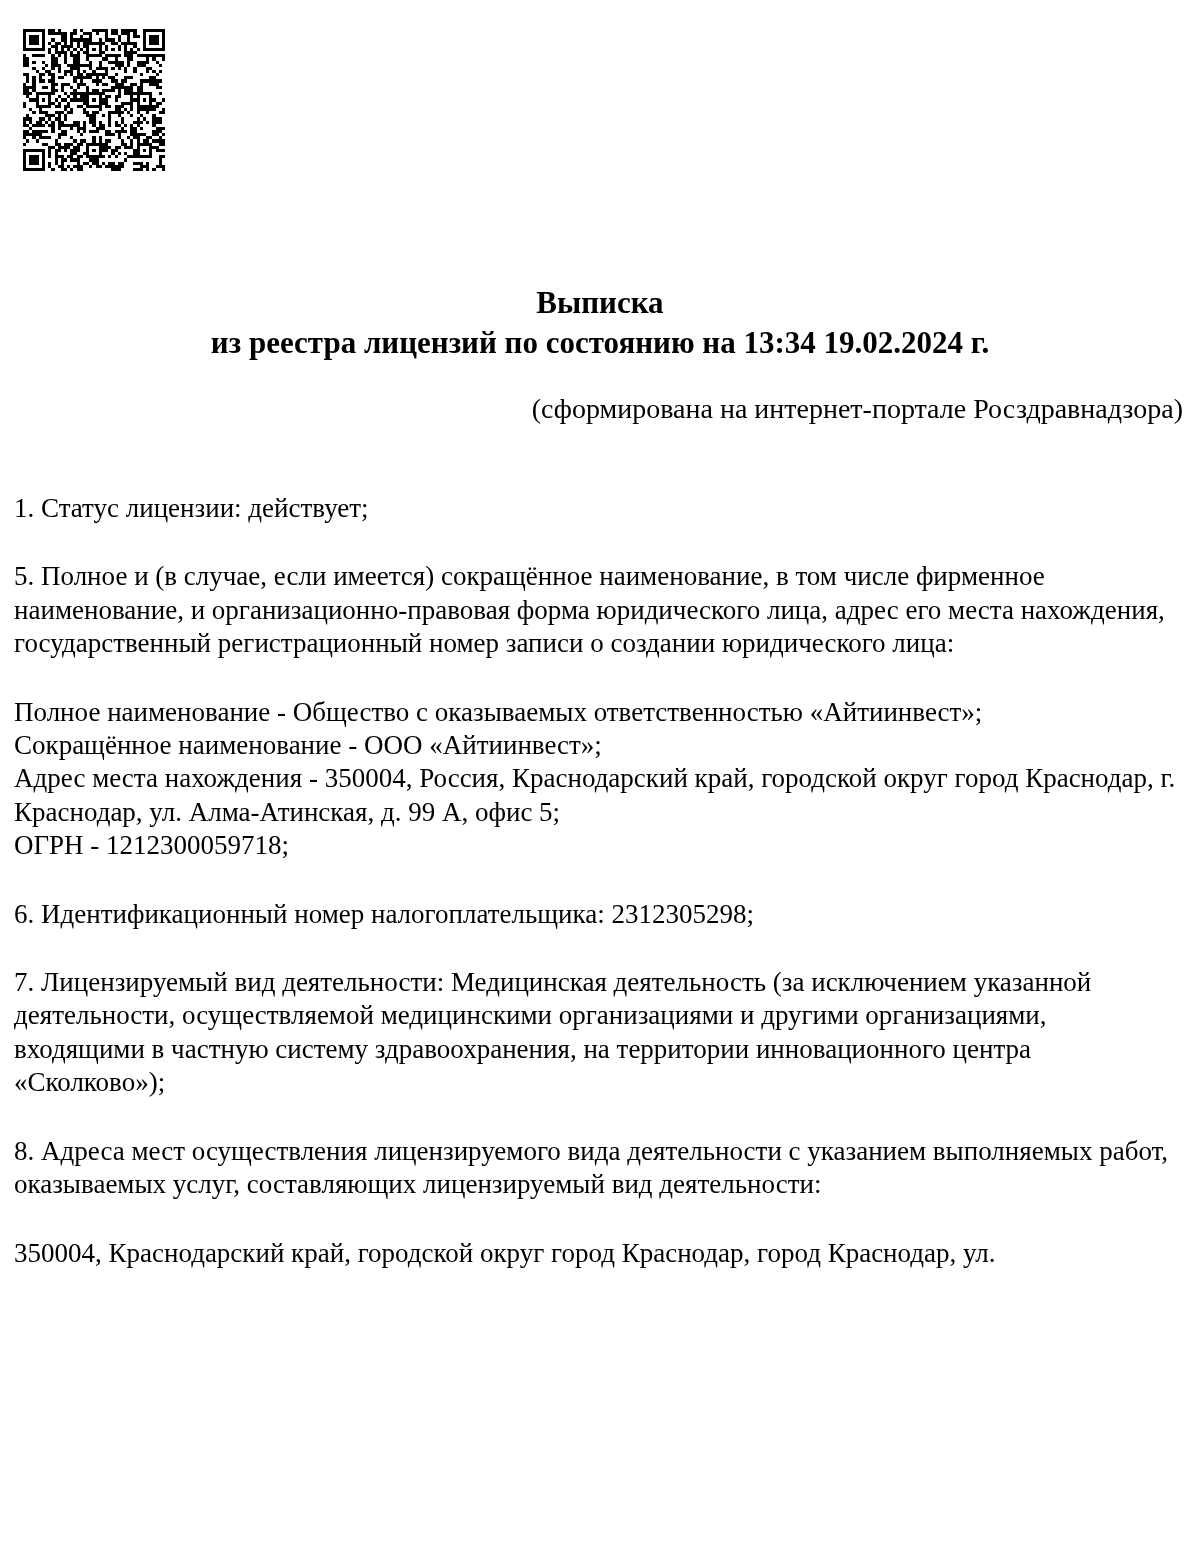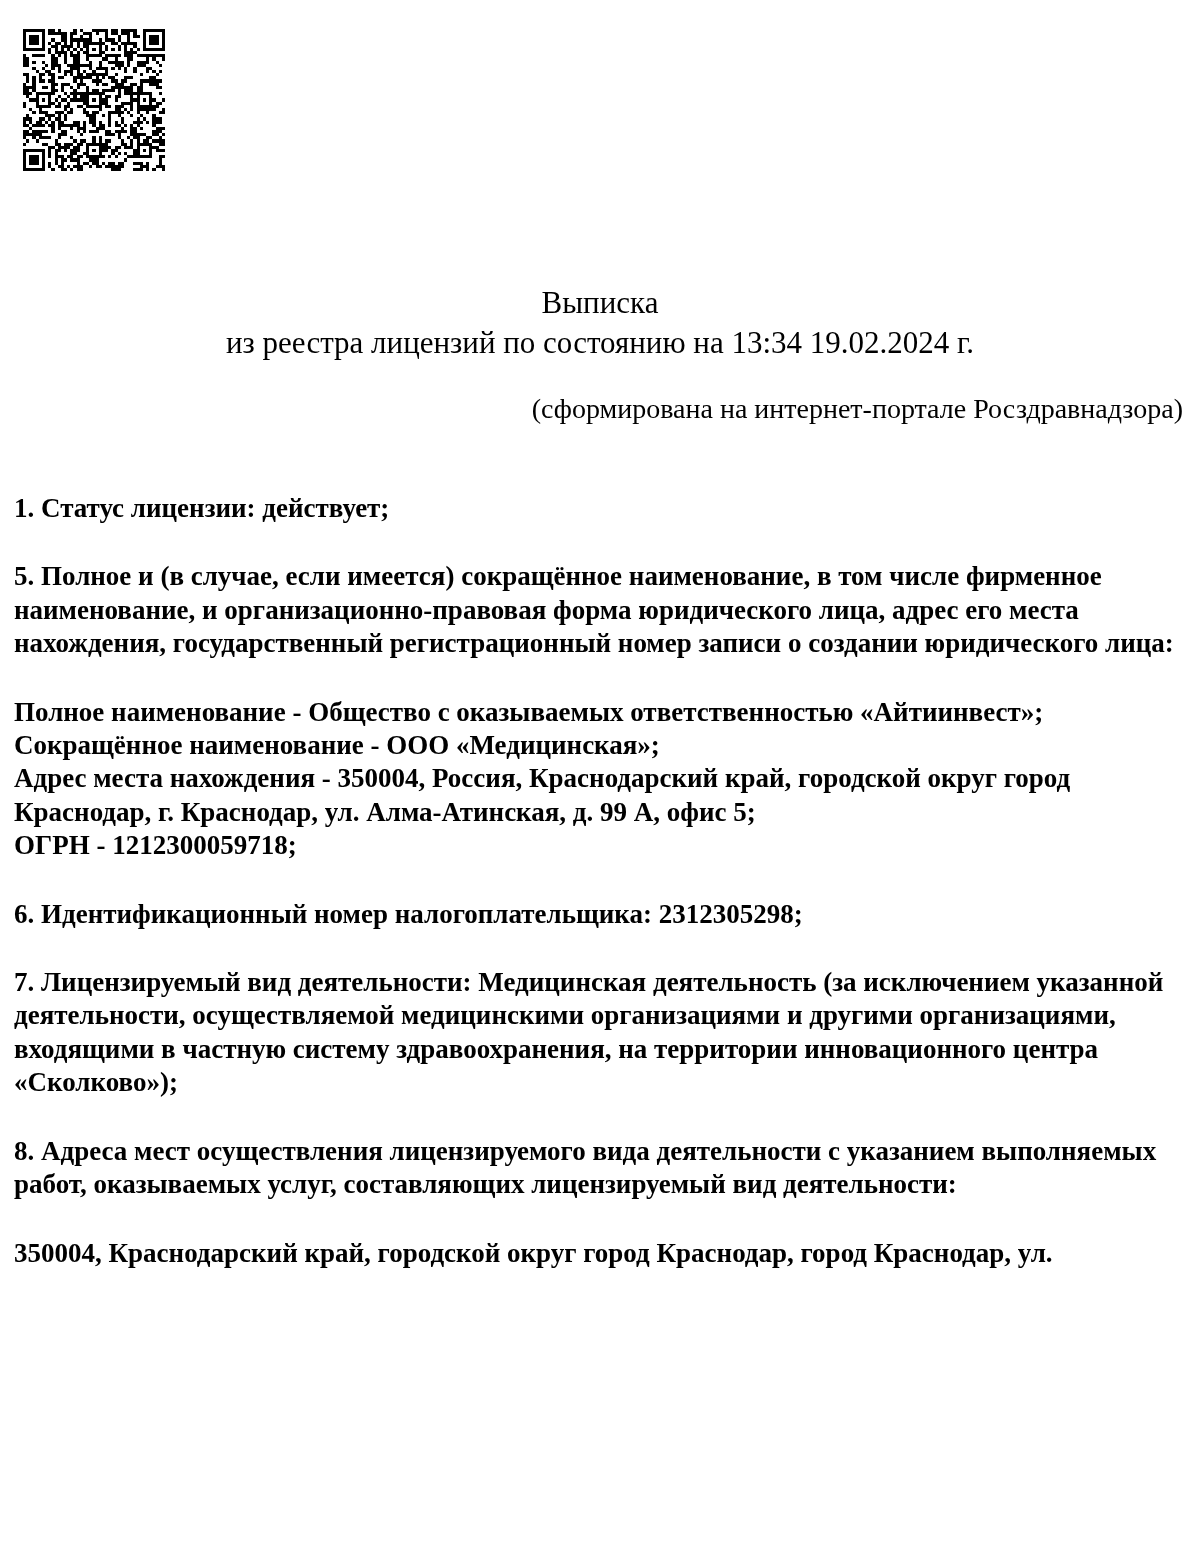--- a/index.html
+++ b/index.html
@@ -21,41 +21,41 @@
     height: 142px;
   }
   .qr svg { display: block; width: 142px; height: 142px; }
   .title {
     position: absolute;
     top: 283px;
     left: 0;
     width: 1200px;
     text-align: center;
     font-size: 31px;
-    font-weight: 400;
+    font-weight: 700;
     line-height: 40px;
     white-space: nowrap;
   }
   .subtitle {
     position: absolute;
     top: 394px;
     right: 17px;
     font-size: 28px;
     line-height: 30px;
     white-space: nowrap;
   }
   .doc-body {
     position: absolute;
     top: 492px;
     left: 14px;
     width: 1166px;
     font-size: 27px;
     line-height: 33.4px;
   }
-  .para { margin: 0 0 35px 0; font-weight: bold; }
+  .para { margin: 0 0 35px 0; }
   .para:last-child { margin-bottom: 10px; }
 </style>
 </head>
 <body>
 
 <div class="page">
 
   <div class="qr">
       <svg viewBox="0 0 45 45" shape-rendering="crispEdges">
         <path d="M0 0h1v1h-1zM1 0h1v1h-1zM2 0h1v1h-1zM3 0h1v1h-1zM4 0h1v1h-1zM5 0h1v1h-1zM6 0h1v1h-1zM8 0h1v1h-1zM9 0h1v1h-1zM11 0h1v1h-1zM16 0h1v1h-1zM18 0h1v1h-1zM22 0h1v1h-1zM23 0h1v1h-1zM24 0h1v1h-1zM25 0h1v1h-1zM26 0h1v1h-1zM28 0h1v1h-1zM29 0h1v1h-1zM31 0h1v1h-1zM32 0h1v1h-1zM33 0h1v1h-1zM34 0h1v1h-1zM35 0h1v1h-1zM38 0h1v1h-1zM39 0h1v1h-1zM40 0h1v1h-1zM41 0h1v1h-1zM42 0h1v1h-1zM43 0h1v1h-1zM44 0h1v1h-1zM0 1h1v1h-1zM6 1h1v1h-1zM8 1h1v1h-1zM9 1h1v1h-1zM10 1h1v1h-1zM11 1h1v1h-1zM12 1h1v1h-1zM13 1h1v1h-1zM15 1h1v1h-1zM16 1h1v1h-1zM19 1h1v1h-1zM20 1h1v1h-1zM21 1h1v1h-1zM23 1h1v1h-1zM26 1h1v1h-1zM28 1h1v1h-1zM29 1h1v1h-1zM31 1h1v1h-1zM32 1h1v1h-1zM33 1h1v1h-1zM35 1h1v1h-1zM38 1h1v1h-1zM44 1h1v1h-1zM0 2h1v1h-1zM2 2h1v1h-1zM3 2h1v1h-1zM4 2h1v1h-1zM6 2h1v1h-1zM12 2h1v1h-1zM13 2h1v1h-1zM15 2h1v1h-1zM18 2h1v1h-1zM21 2h1v1h-1zM26 2h1v1h-1zM30 2h1v1h-1zM33 2h1v1h-1zM35 2h1v1h-1zM36 2h1v1h-1zM38 2h1v1h-1zM40 2h1v1h-1zM41 2h1v1h-1zM42 2h1v1h-1zM44 2h1v1h-1zM0 3h1v1h-1zM2 3h1v1h-1zM3 3h1v1h-1zM4 3h1v1h-1zM6 3h1v1h-1zM9 3h1v1h-1zM12 3h1v1h-1zM13 3h1v1h-1zM15 3h1v1h-1zM16 3h1v1h-1zM17 3h1v1h-1zM18 3h1v1h-1zM19 3h1v1h-1zM20 3h1v1h-1zM21 3h1v1h-1zM24 3h1v1h-1zM26 3h1v1h-1zM27 3h1v1h-1zM28 3h1v1h-1zM30 3h1v1h-1zM33 3h1v1h-1zM38 3h1v1h-1zM40 3h1v1h-1zM41 3h1v1h-1zM42 3h1v1h-1zM44 3h1v1h-1zM0 4h1v1h-1zM2 4h1v1h-1zM3 4h1v1h-1zM4 4h1v1h-1zM6 4h1v1h-1zM8 4h1v1h-1zM10 4h1v1h-1zM11 4h1v1h-1zM13 4h1v1h-1zM15 4h1v1h-1zM17 4h1v1h-1zM19 4h1v1h-1zM20 4h1v1h-1zM21 4h1v1h-1zM22 4h1v1h-1zM23 4h1v1h-1zM24 4h1v1h-1zM25 4h1v1h-1zM28 4h1v1h-1zM29 4h1v1h-1zM31 4h1v1h-1zM32 4h1v1h-1zM33 4h1v1h-1zM34 4h1v1h-1zM35 4h1v1h-1zM38 4h1v1h-1zM40 4h1v1h-1zM41 4h1v1h-1zM42 4h1v1h-1zM44 4h1v1h-1zM0 5h1v1h-1zM6 5h1v1h-1zM9 5h1v1h-1zM10 5h1v1h-1zM12 5h1v1h-1zM13 5h1v1h-1zM14 5h1v1h-1zM15 5h1v1h-1zM17 5h1v1h-1zM19 5h1v1h-1zM20 5h1v1h-1zM24 5h1v1h-1zM26 5h1v1h-1zM30 5h1v1h-1zM32 5h1v1h-1zM35 5h1v1h-1zM38 5h1v1h-1zM44 5h1v1h-1zM0 6h1v1h-1zM1 6h1v1h-1zM2 6h1v1h-1zM3 6h1v1h-1zM4 6h1v1h-1zM5 6h1v1h-1zM6 6h1v1h-1zM8 6h1v1h-1zM10 6h1v1h-1zM12 6h1v1h-1zM14 6h1v1h-1zM16 6h1v1h-1zM18 6h1v1h-1zM20 6h1v1h-1zM22 6h1v1h-1zM24 6h1v1h-1zM26 6h1v1h-1zM28 6h1v1h-1zM30 6h1v1h-1zM32 6h1v1h-1zM34 6h1v1h-1zM36 6h1v1h-1zM38 6h1v1h-1zM39 6h1v1h-1zM40 6h1v1h-1zM41 6h1v1h-1zM42 6h1v1h-1zM43 6h1v1h-1zM44 6h1v1h-1zM8 7h1v1h-1zM10 7h1v1h-1zM11 7h1v1h-1zM12 7h1v1h-1zM13 7h1v1h-1zM15 7h1v1h-1zM17 7h1v1h-1zM19 7h1v1h-1zM20 7h1v1h-1zM24 7h1v1h-1zM25 7h1v1h-1zM32 7h1v1h-1zM33 7h1v1h-1zM34 7h1v1h-1zM35 7h1v1h-1zM0 8h1v1h-1zM3 8h1v1h-1zM4 8h1v1h-1zM5 8h1v1h-1zM6 8h1v1h-1zM9 8h1v1h-1zM11 8h1v1h-1zM13 8h1v1h-1zM15 8h1v1h-1zM16 8h1v1h-1zM17 8h1v1h-1zM20 8h1v1h-1zM21 8h1v1h-1zM22 8h1v1h-1zM23 8h1v1h-1zM24 8h1v1h-1zM26 8h1v1h-1zM27 8h1v1h-1zM28 8h1v1h-1zM29 8h1v1h-1zM30 8h1v1h-1zM32 8h1v1h-1zM33 8h1v1h-1zM34 8h1v1h-1zM36 8h1v1h-1zM37 8h1v1h-1zM38 8h1v1h-1zM39 8h1v1h-1zM40 8h1v1h-1zM41 8h1v1h-1zM42 8h1v1h-1zM43 8h1v1h-1zM44 8h1v1h-1zM0 9h1v1h-1zM1 9h1v1h-1zM9 9h1v1h-1zM10 9h1v1h-1zM13 9h1v1h-1zM16 9h1v1h-1zM17 9h1v1h-1zM20 9h1v1h-1zM25 9h1v1h-1zM26 9h1v1h-1zM29 9h1v1h-1zM33 9h1v1h-1zM34 9h1v1h-1zM39 9h1v1h-1zM41 9h1v1h-1zM44 9h1v1h-1zM0 10h1v1h-1zM1 10h1v1h-1zM3 10h1v1h-1zM6 10h1v1h-1zM9 10h1v1h-1zM10 10h1v1h-1zM13 10h1v1h-1zM16 10h1v1h-1zM17 10h1v1h-1zM21 10h1v1h-1zM24 10h1v1h-1zM27 10h1v1h-1zM28 10h1v1h-1zM29 10h1v1h-1zM30 10h1v1h-1zM31 10h1v1h-1zM33 10h1v1h-1zM36 10h1v1h-1zM37 10h1v1h-1zM38 10h1v1h-1zM39 10h1v1h-1zM42 10h1v1h-1zM0 11h1v1h-1zM1 11h1v1h-1zM7 11h1v1h-1zM9 11h1v1h-1zM10 11h1v1h-1zM11 11h1v1h-1zM14 11h1v1h-1zM15 11h1v1h-1zM16 11h1v1h-1zM17 11h1v1h-1zM18 11h1v1h-1zM19 11h1v1h-1zM20 11h1v1h-1zM21 11h1v1h-1zM24 11h1v1h-1zM29 11h1v1h-1zM30 11h1v1h-1zM31 11h1v1h-1zM33 11h1v1h-1zM36 11h1v1h-1zM37 11h1v1h-1zM38 11h1v1h-1zM43 11h1v1h-1zM3 12h1v1h-1zM6 12h1v1h-1zM9 12h1v1h-1zM11 12h1v1h-1zM15 12h1v1h-1zM16 12h1v1h-1zM17 12h1v1h-1zM21 12h1v1h-1zM23 12h1v1h-1zM24 12h1v1h-1zM25 12h1v1h-1zM26 12h1v1h-1zM28 12h1v1h-1zM30 12h1v1h-1zM32 12h1v1h-1zM35 12h1v1h-1zM39 12h1v1h-1zM40 12h1v1h-1zM4 13h1v1h-1zM7 13h1v1h-1zM8 13h1v1h-1zM11 13h1v1h-1zM13 13h1v1h-1zM14 13h1v1h-1zM15 13h1v1h-1zM17 13h1v1h-1zM19 13h1v1h-1zM22 13h1v1h-1zM26 13h1v1h-1zM32 13h1v1h-1zM35 13h1v1h-1zM39 13h1v1h-1zM41 13h1v1h-1zM43 13h1v1h-1zM0 14h1v1h-1zM1 14h1v1h-1zM5 14h1v1h-1zM6 14h1v1h-1zM8 14h1v1h-1zM9 14h1v1h-1zM13 14h1v1h-1zM15 14h1v1h-1zM17 14h1v1h-1zM18 14h1v1h-1zM20 14h1v1h-1zM21 14h1v1h-1zM22 14h1v1h-1zM23 14h1v1h-1zM24 14h1v1h-1zM25 14h1v1h-1zM26 14h1v1h-1zM29 14h1v1h-1zM37 14h1v1h-1zM42 14h1v1h-1zM1 15h1v1h-1zM3 15h1v1h-1zM5 15h1v1h-1zM9 15h1v1h-1zM11 15h1v1h-1zM12 15h1v1h-1zM16 15h1v1h-1zM17 15h1v1h-1zM18 15h1v1h-1zM19 15h1v1h-1zM20 15h1v1h-1zM21 15h1v1h-1zM23 15h1v1h-1zM25 15h1v1h-1zM27 15h1v1h-1zM28 15h1v1h-1zM32 15h1v1h-1zM33 15h1v1h-1zM34 15h1v1h-1zM40 15h1v1h-1zM41 15h1v1h-1zM1 16h1v1h-1zM3 16h1v1h-1zM5 16h1v1h-1zM6 16h1v1h-1zM8 16h1v1h-1zM9 16h1v1h-1zM16 16h1v1h-1zM18 16h1v1h-1zM22 16h1v1h-1zM23 16h1v1h-1zM24 16h1v1h-1zM28 16h1v1h-1zM29 16h1v1h-1zM31 16h1v1h-1zM32 16h1v1h-1zM37 16h1v1h-1zM38 16h1v1h-1zM39 16h1v1h-1zM40 16h1v1h-1zM41 16h1v1h-1zM42 16h1v1h-1zM43 16h1v1h-1zM0 17h1v1h-1zM3 17h1v1h-1zM9 17h1v1h-1zM10 17h1v1h-1zM12 17h1v1h-1zM13 17h1v1h-1zM14 17h1v1h-1zM17 17h1v1h-1zM18 17h1v1h-1zM19 17h1v1h-1zM23 17h1v1h-1zM25 17h1v1h-1zM26 17h1v1h-1zM29 17h1v1h-1zM30 17h1v1h-1zM31 17h1v1h-1zM34 17h1v1h-1zM35 17h1v1h-1zM37 17h1v1h-1zM40 17h1v1h-1zM41 17h1v1h-1zM42 17h1v1h-1zM0 18h1v1h-1zM1 18h1v1h-1zM2 18h1v1h-1zM3 18h1v1h-1zM6 18h1v1h-1zM7 18h1v1h-1zM9 18h1v1h-1zM12 18h1v1h-1zM15 18h1v1h-1zM17 18h1v1h-1zM20 18h1v1h-1zM28 18h1v1h-1zM29 18h1v1h-1zM30 18h1v1h-1zM31 18h1v1h-1zM32 18h1v1h-1zM33 18h1v1h-1zM34 18h1v1h-1zM36 18h1v1h-1zM37 18h1v1h-1zM42 18h1v1h-1zM43 18h1v1h-1zM0 19h1v1h-1zM1 19h1v1h-1zM3 19h1v1h-1zM9 19h1v1h-1zM10 19h1v1h-1zM12 19h1v1h-1zM16 19h1v1h-1zM20 19h1v1h-1zM22 19h1v1h-1zM23 19h1v1h-1zM25 19h1v1h-1zM26 19h1v1h-1zM27 19h1v1h-1zM28 19h1v1h-1zM30 19h1v1h-1zM32 19h1v1h-1zM33 19h1v1h-1zM34 19h1v1h-1zM36 19h1v1h-1zM37 19h1v1h-1zM0 20h1v1h-1zM1 20h1v1h-1zM2 20h1v1h-1zM4 20h1v1h-1zM5 20h1v1h-1zM6 20h1v1h-1zM7 20h1v1h-1zM8 20h1v1h-1zM9 20h1v1h-1zM13 20h1v1h-1zM15 20h1v1h-1zM16 20h1v1h-1zM17 20h1v1h-1zM18 20h1v1h-1zM19 20h1v1h-1zM20 20h1v1h-1zM21 20h1v1h-1zM22 20h1v1h-1zM23 20h1v1h-1zM24 20h1v1h-1zM25 20h1v1h-1zM30 20h1v1h-1zM32 20h1v1h-1zM33 20h1v1h-1zM34 20h1v1h-1zM35 20h1v1h-1zM36 20h1v1h-1zM37 20h1v1h-1zM38 20h1v1h-1zM39 20h1v1h-1zM40 20h1v1h-1zM43 20h1v1h-1zM1 21h1v1h-1zM4 21h1v1h-1zM8 21h1v1h-1zM11 21h1v1h-1zM14 21h1v1h-1zM16 21h1v1h-1zM18 21h1v1h-1zM19 21h1v1h-1zM20 21h1v1h-1zM24 21h1v1h-1zM26 21h1v1h-1zM27 21h1v1h-1zM29 21h1v1h-1zM30 21h1v1h-1zM34 21h1v1h-1zM36 21h1v1h-1zM40 21h1v1h-1zM2 22h1v1h-1zM3 22h1v1h-1zM4 22h1v1h-1zM6 22h1v1h-1zM8 22h1v1h-1zM10 22h1v1h-1zM12 22h1v1h-1zM13 22h1v1h-1zM15 22h1v1h-1zM16 22h1v1h-1zM17 22h1v1h-1zM18 22h1v1h-1zM19 22h1v1h-1zM20 22h1v1h-1zM22 22h1v1h-1zM24 22h1v1h-1zM25 22h1v1h-1zM26 22h1v1h-1zM29 22h1v1h-1zM34 22h1v1h-1zM35 22h1v1h-1zM36 22h1v1h-1zM38 22h1v1h-1zM40 22h1v1h-1zM41 22h1v1h-1zM44 22h1v1h-1zM0 23h1v1h-1zM4 23h1v1h-1zM8 23h1v1h-1zM9 23h1v1h-1zM11 23h1v1h-1zM14 23h1v1h-1zM19 23h1v1h-1zM20 23h1v1h-1zM24 23h1v1h-1zM25 23h1v1h-1zM26 23h1v1h-1zM31 23h1v1h-1zM32 23h1v1h-1zM33 23h1v1h-1zM34 23h1v1h-1zM36 23h1v1h-1zM40 23h1v1h-1zM42 23h1v1h-1zM43 23h1v1h-1zM0 24h1v1h-1zM4 24h1v1h-1zM5 24h1v1h-1zM6 24h1v1h-1zM7 24h1v1h-1zM8 24h1v1h-1zM10 24h1v1h-1zM11 24h1v1h-1zM13 24h1v1h-1zM14 24h1v1h-1zM17 24h1v1h-1zM18 24h1v1h-1zM20 24h1v1h-1zM21 24h1v1h-1zM22 24h1v1h-1zM23 24h1v1h-1zM24 24h1v1h-1zM26 24h1v1h-1zM27 24h1v1h-1zM29 24h1v1h-1zM30 24h1v1h-1zM31 24h1v1h-1zM34 24h1v1h-1zM36 24h1v1h-1zM37 24h1v1h-1zM38 24h1v1h-1zM39 24h1v1h-1zM40 24h1v1h-1zM41 24h1v1h-1zM42 24h1v1h-1zM2 25h1v1h-1zM5 25h1v1h-1zM13 25h1v1h-1zM15 25h1v1h-1zM19 25h1v1h-1zM24 25h1v1h-1zM29 25h1v1h-1zM30 25h1v1h-1zM32 25h1v1h-1zM34 25h1v1h-1zM36 25h1v1h-1zM37 25h1v1h-1zM38 25h1v1h-1zM39 25h1v1h-1zM40 25h1v1h-1zM41 25h1v1h-1zM44 25h1v1h-1zM3 26h1v1h-1zM5 26h1v1h-1zM6 26h1v1h-1zM7 26h1v1h-1zM10 26h1v1h-1zM11 26h1v1h-1zM12 26h1v1h-1zM14 26h1v1h-1zM15 26h1v1h-1zM19 26h1v1h-1zM20 26h1v1h-1zM22 26h1v1h-1zM23 26h1v1h-1zM27 26h1v1h-1zM28 26h1v1h-1zM29 26h1v1h-1zM30 26h1v1h-1zM31 26h1v1h-1zM33 26h1v1h-1zM36 26h1v1h-1zM39 26h1v1h-1zM43 26h1v1h-1zM44 26h1v1h-1zM1 27h1v1h-1zM7 27h1v1h-1zM8 27h1v1h-1zM9 27h1v1h-1zM11 27h1v1h-1zM13 27h1v1h-1zM20 27h1v1h-1zM21 27h1v1h-1zM22 27h1v1h-1zM25 27h1v1h-1zM27 27h1v1h-1zM30 27h1v1h-1zM34 27h1v1h-1zM37 27h1v1h-1zM41 27h1v1h-1zM0 28h1v1h-1zM1 28h1v1h-1zM2 28h1v1h-1zM5 28h1v1h-1zM6 28h1v1h-1zM8 28h1v1h-1zM10 28h1v1h-1zM11 28h1v1h-1zM13 28h1v1h-1zM21 28h1v1h-1zM22 28h1v1h-1zM27 28h1v1h-1zM31 28h1v1h-1zM36 28h1v1h-1zM38 28h1v1h-1zM41 28h1v1h-1zM42 28h1v1h-1zM43 28h1v1h-1zM0 29h1v1h-1zM2 29h1v1h-1zM4 29h1v1h-1zM5 29h1v1h-1zM7 29h1v1h-1zM9 29h1v1h-1zM11 29h1v1h-1zM12 29h1v1h-1zM16 29h1v1h-1zM17 29h1v1h-1zM19 29h1v1h-1zM21 29h1v1h-1zM22 29h1v1h-1zM24 29h1v1h-1zM27 29h1v1h-1zM29 29h1v1h-1zM31 29h1v1h-1zM35 29h1v1h-1zM36 29h1v1h-1zM37 29h1v1h-1zM39 29h1v1h-1zM41 29h1v1h-1zM42 29h1v1h-1zM43 29h1v1h-1zM0 30h1v1h-1zM1 30h1v1h-1zM3 30h1v1h-1zM4 30h1v1h-1zM5 30h1v1h-1zM6 30h1v1h-1zM8 30h1v1h-1zM9 30h1v1h-1zM11 30h1v1h-1zM12 30h1v1h-1zM13 30h1v1h-1zM14 30h1v1h-1zM15 30h1v1h-1zM16 30h1v1h-1zM17 30h1v1h-1zM19 30h1v1h-1zM22 30h1v1h-1zM24 30h1v1h-1zM25 30h1v1h-1zM27 30h1v1h-1zM29 30h1v1h-1zM30 30h1v1h-1zM32 30h1v1h-1zM34 30h1v1h-1zM36 30h1v1h-1zM41 30h1v1h-1zM2 31h1v1h-1zM9 31h1v1h-1zM11 31h1v1h-1zM15 31h1v1h-1zM17 31h1v1h-1zM18 31h1v1h-1zM19 31h1v1h-1zM23 31h1v1h-1zM24 31h1v1h-1zM25 31h1v1h-1zM31 31h1v1h-1zM34 31h1v1h-1zM35 31h1v1h-1zM37 31h1v1h-1zM42 31h1v1h-1zM43 31h1v1h-1zM44 31h1v1h-1zM0 32h1v1h-1zM1 32h1v1h-1zM3 32h1v1h-1zM4 32h1v1h-1zM5 32h1v1h-1zM6 32h1v1h-1zM7 32h1v1h-1zM9 32h1v1h-1zM12 32h1v1h-1zM13 32h1v1h-1zM17 32h1v1h-1zM19 32h1v1h-1zM21 32h1v1h-1zM22 32h1v1h-1zM23 32h1v1h-1zM26 32h1v1h-1zM27 32h1v1h-1zM29 32h1v1h-1zM30 32h1v1h-1zM31 32h1v1h-1zM32 32h1v1h-1zM34 32h1v1h-1zM35 32h1v1h-1zM41 32h1v1h-1zM42 32h1v1h-1zM43 32h1v1h-1zM0 33h1v1h-1zM1 33h1v1h-1zM2 33h1v1h-1zM3 33h1v1h-1zM4 33h1v1h-1zM5 33h1v1h-1zM11 33h1v1h-1zM12 33h1v1h-1zM13 33h1v1h-1zM18 33h1v1h-1zM26 33h1v1h-1zM27 33h1v1h-1zM28 33h1v1h-1zM30 33h1v1h-1zM34 33h1v1h-1zM35 33h1v1h-1zM36 33h1v1h-1zM37 33h1v1h-1zM38 33h1v1h-1zM41 33h1v1h-1zM42 33h1v1h-1zM44 33h1v1h-1zM0 34h1v1h-1zM3 34h1v1h-1zM5 34h1v1h-1zM6 34h1v1h-1zM7 34h1v1h-1zM8 34h1v1h-1zM11 34h1v1h-1zM15 34h1v1h-1zM22 34h1v1h-1zM24 34h1v1h-1zM30 34h1v1h-1zM33 34h1v1h-1zM35 34h1v1h-1zM36 34h1v1h-1zM39 34h1v1h-1zM40 34h1v1h-1zM43 34h1v1h-1zM1 35h1v1h-1zM4 35h1v1h-1zM10 35h1v1h-1zM16 35h1v1h-1zM18 35h1v1h-1zM19 35h1v1h-1zM22 35h1v1h-1zM24 35h1v1h-1zM26 35h1v1h-1zM27 35h1v1h-1zM31 35h1v1h-1zM34 35h1v1h-1zM36 35h1v1h-1zM38 35h1v1h-1zM39 35h1v1h-1zM41 35h1v1h-1zM42 35h1v1h-1zM43 35h1v1h-1zM44 35h1v1h-1zM0 36h1v1h-1zM6 36h1v1h-1zM7 36h1v1h-1zM10 36h1v1h-1zM11 36h1v1h-1zM13 36h1v1h-1zM14 36h1v1h-1zM15 36h1v1h-1zM17 36h1v1h-1zM18 36h1v1h-1zM20 36h1v1h-1zM21 36h1v1h-1zM22 36h1v1h-1zM23 36h1v1h-1zM24 36h1v1h-1zM25 36h1v1h-1zM26 36h1v1h-1zM31 36h1v1h-1zM32 36h1v1h-1zM34 36h1v1h-1zM36 36h1v1h-1zM37 36h1v1h-1zM38 36h1v1h-1zM39 36h1v1h-1zM40 36h1v1h-1zM43 36h1v1h-1zM44 36h1v1h-1zM8 37h1v1h-1zM9 37h1v1h-1zM11 37h1v1h-1zM12 37h1v1h-1zM13 37h1v1h-1zM14 37h1v1h-1zM16 37h1v1h-1zM17 37h1v1h-1zM20 37h1v1h-1zM24 37h1v1h-1zM25 37h1v1h-1zM26 37h1v1h-1zM27 37h1v1h-1zM29 37h1v1h-1zM30 37h1v1h-1zM32 37h1v1h-1zM33 37h1v1h-1zM34 37h1v1h-1zM36 37h1v1h-1zM40 37h1v1h-1zM41 37h1v1h-1zM42 37h1v1h-1zM0 38h1v1h-1zM1 38h1v1h-1zM2 38h1v1h-1zM3 38h1v1h-1zM4 38h1v1h-1zM5 38h1v1h-1zM6 38h1v1h-1zM8 38h1v1h-1zM10 38h1v1h-1zM11 38h1v1h-1zM13 38h1v1h-1zM15 38h1v1h-1zM16 38h1v1h-1zM17 38h1v1h-1zM20 38h1v1h-1zM22 38h1v1h-1zM24 38h1v1h-1zM25 38h1v1h-1zM26 38h1v1h-1zM28 38h1v1h-1zM29 38h1v1h-1zM35 38h1v1h-1zM36 38h1v1h-1zM38 38h1v1h-1zM40 38h1v1h-1zM42 38h1v1h-1zM43 38h1v1h-1zM44 38h1v1h-1zM0 39h1v1h-1zM6 39h1v1h-1zM8 39h1v1h-1zM10 39h1v1h-1zM15 39h1v1h-1zM16 39h1v1h-1zM19 39h1v1h-1zM20 39h1v1h-1zM24 39h1v1h-1zM28 39h1v1h-1zM30 39h1v1h-1zM32 39h1v1h-1zM35 39h1v1h-1zM36 39h1v1h-1zM40 39h1v1h-1zM0 40h1v1h-1zM2 40h1v1h-1zM3 40h1v1h-1zM4 40h1v1h-1zM6 40h1v1h-1zM8 40h1v1h-1zM10 40h1v1h-1zM11 40h1v1h-1zM12 40h1v1h-1zM14 40h1v1h-1zM15 40h1v1h-1zM17 40h1v1h-1zM18 40h1v1h-1zM20 40h1v1h-1zM21 40h1v1h-1zM22 40h1v1h-1zM23 40h1v1h-1zM24 40h1v1h-1zM25 40h1v1h-1zM27 40h1v1h-1zM29 40h1v1h-1zM33 40h1v1h-1zM34 40h1v1h-1zM35 40h1v1h-1zM36 40h1v1h-1zM37 40h1v1h-1zM38 40h1v1h-1zM39 40h1v1h-1zM40 40h1v1h-1zM43 40h1v1h-1zM44 40h1v1h-1zM0 41h1v1h-1zM2 41h1v1h-1zM3 41h1v1h-1zM4 41h1v1h-1zM6 41h1v1h-1zM10 41h1v1h-1zM12 41h1v1h-1zM13 41h1v1h-1zM15 41h1v1h-1zM16 41h1v1h-1zM17 41h1v1h-1zM21 41h1v1h-1zM22 41h1v1h-1zM23 41h1v1h-1zM32 41h1v1h-1zM43 41h1v1h-1zM0 42h1v1h-1zM2 42h1v1h-1zM3 42h1v1h-1zM4 42h1v1h-1zM6 42h1v1h-1zM8 42h1v1h-1zM10 42h1v1h-1zM12 42h1v1h-1zM17 42h1v1h-1zM19 42h1v1h-1zM20 42h1v1h-1zM22 42h1v1h-1zM23 42h1v1h-1zM25 42h1v1h-1zM27 42h1v1h-1zM28 42h1v1h-1zM30 42h1v1h-1zM31 42h1v1h-1zM35 42h1v1h-1zM36 42h1v1h-1zM37 42h1v1h-1zM39 42h1v1h-1zM43 42h1v1h-1zM0 43h1v1h-1zM6 43h1v1h-1zM8 43h1v1h-1zM11 43h1v1h-1zM12 43h1v1h-1zM14 43h1v1h-1zM16 43h1v1h-1zM17 43h1v1h-1zM18 43h1v1h-1zM21 43h1v1h-1zM23 43h1v1h-1zM24 43h1v1h-1zM26 43h1v1h-1zM27 43h1v1h-1zM28 43h1v1h-1zM29 43h1v1h-1zM30 43h1v1h-1zM31 43h1v1h-1zM37 43h1v1h-1zM38 43h1v1h-1zM39 43h1v1h-1zM42 43h1v1h-1zM43 43h1v1h-1zM44 43h1v1h-1zM0 44h1v1h-1zM1 44h1v1h-1zM2 44h1v1h-1zM3 44h1v1h-1zM4 44h1v1h-1zM5 44h1v1h-1zM6 44h1v1h-1zM9 44h1v1h-1zM12 44h1v1h-1zM13 44h1v1h-1zM15 44h1v1h-1zM17 44h1v1h-1zM18 44h1v1h-1zM28 44h1v1h-1zM29 44h1v1h-1zM30 44h1v1h-1zM35 44h1v1h-1zM36 44h1v1h-1zM37 44h1v1h-1zM39 44h1v1h-1zM41 44h1v1h-1zM44 44h1v1h-1z" fill="#000000"></path>
@@ -67,21 +67,21 @@
     <div>из реестра лицензий по состоянию на 13:34 19.02.2024 г.</div>
   </div>
 
   <div class="subtitle">(сформирована на интернет-портале Росздравнадзора)</div>
 
   <div class="doc-body">
       <div class="para">1. Статус лицензии: действует;</div>
       <div class="para">5. Полное и (в случае, если имеется) сокращённое наименование, в том числе фирменное наименование, и организационно-правовая форма юридического лица, адрес его места нахождения, государственный регистрационный номер записи о создании юридического лица:</div>
       <div class="para">
         <div>Полное наименование - Общество с оказываемых ответственностью «Айтиинвест»;</div>
-        <div>Сокращённое наименование - ООО «Медицинская»;</div>
+        <div>Сокращённое наименование - ООО «Айтиинвест»;</div>
         <div>Адрес места нахождения - 350004, Россия, Краснодарский край, городской округ город Краснодар, г. Краснодар, ул. Алма-Атинская, д. 99 А, офис 5;</div>
         <div>ОГРН - 1212300059718;</div>
       </div>
       <div class="para">6. Идентификационный номер налогоплательщика: 2312305298;</div>
       <div class="para">7. Лицензируемый вид деятельности: Медицинская деятельность (за исключением указанной деятельности, осуществляемой медицинскими организациями и другими организациями, входящими в частную систему здравоохранения, на территории инновационного центра «Сколково»);</div>
       <div class="para">8. Адреса мест осуществления лицензируемого вида деятельности с указанием выполняемых работ, оказываемых услуг, составляющих лицензируемый вид деятельности:</div>
       <div class="para">350004, Краснодарский край, городской округ город Краснодар, город Краснодар, ул.</div>
     </div>
 
 </div>

